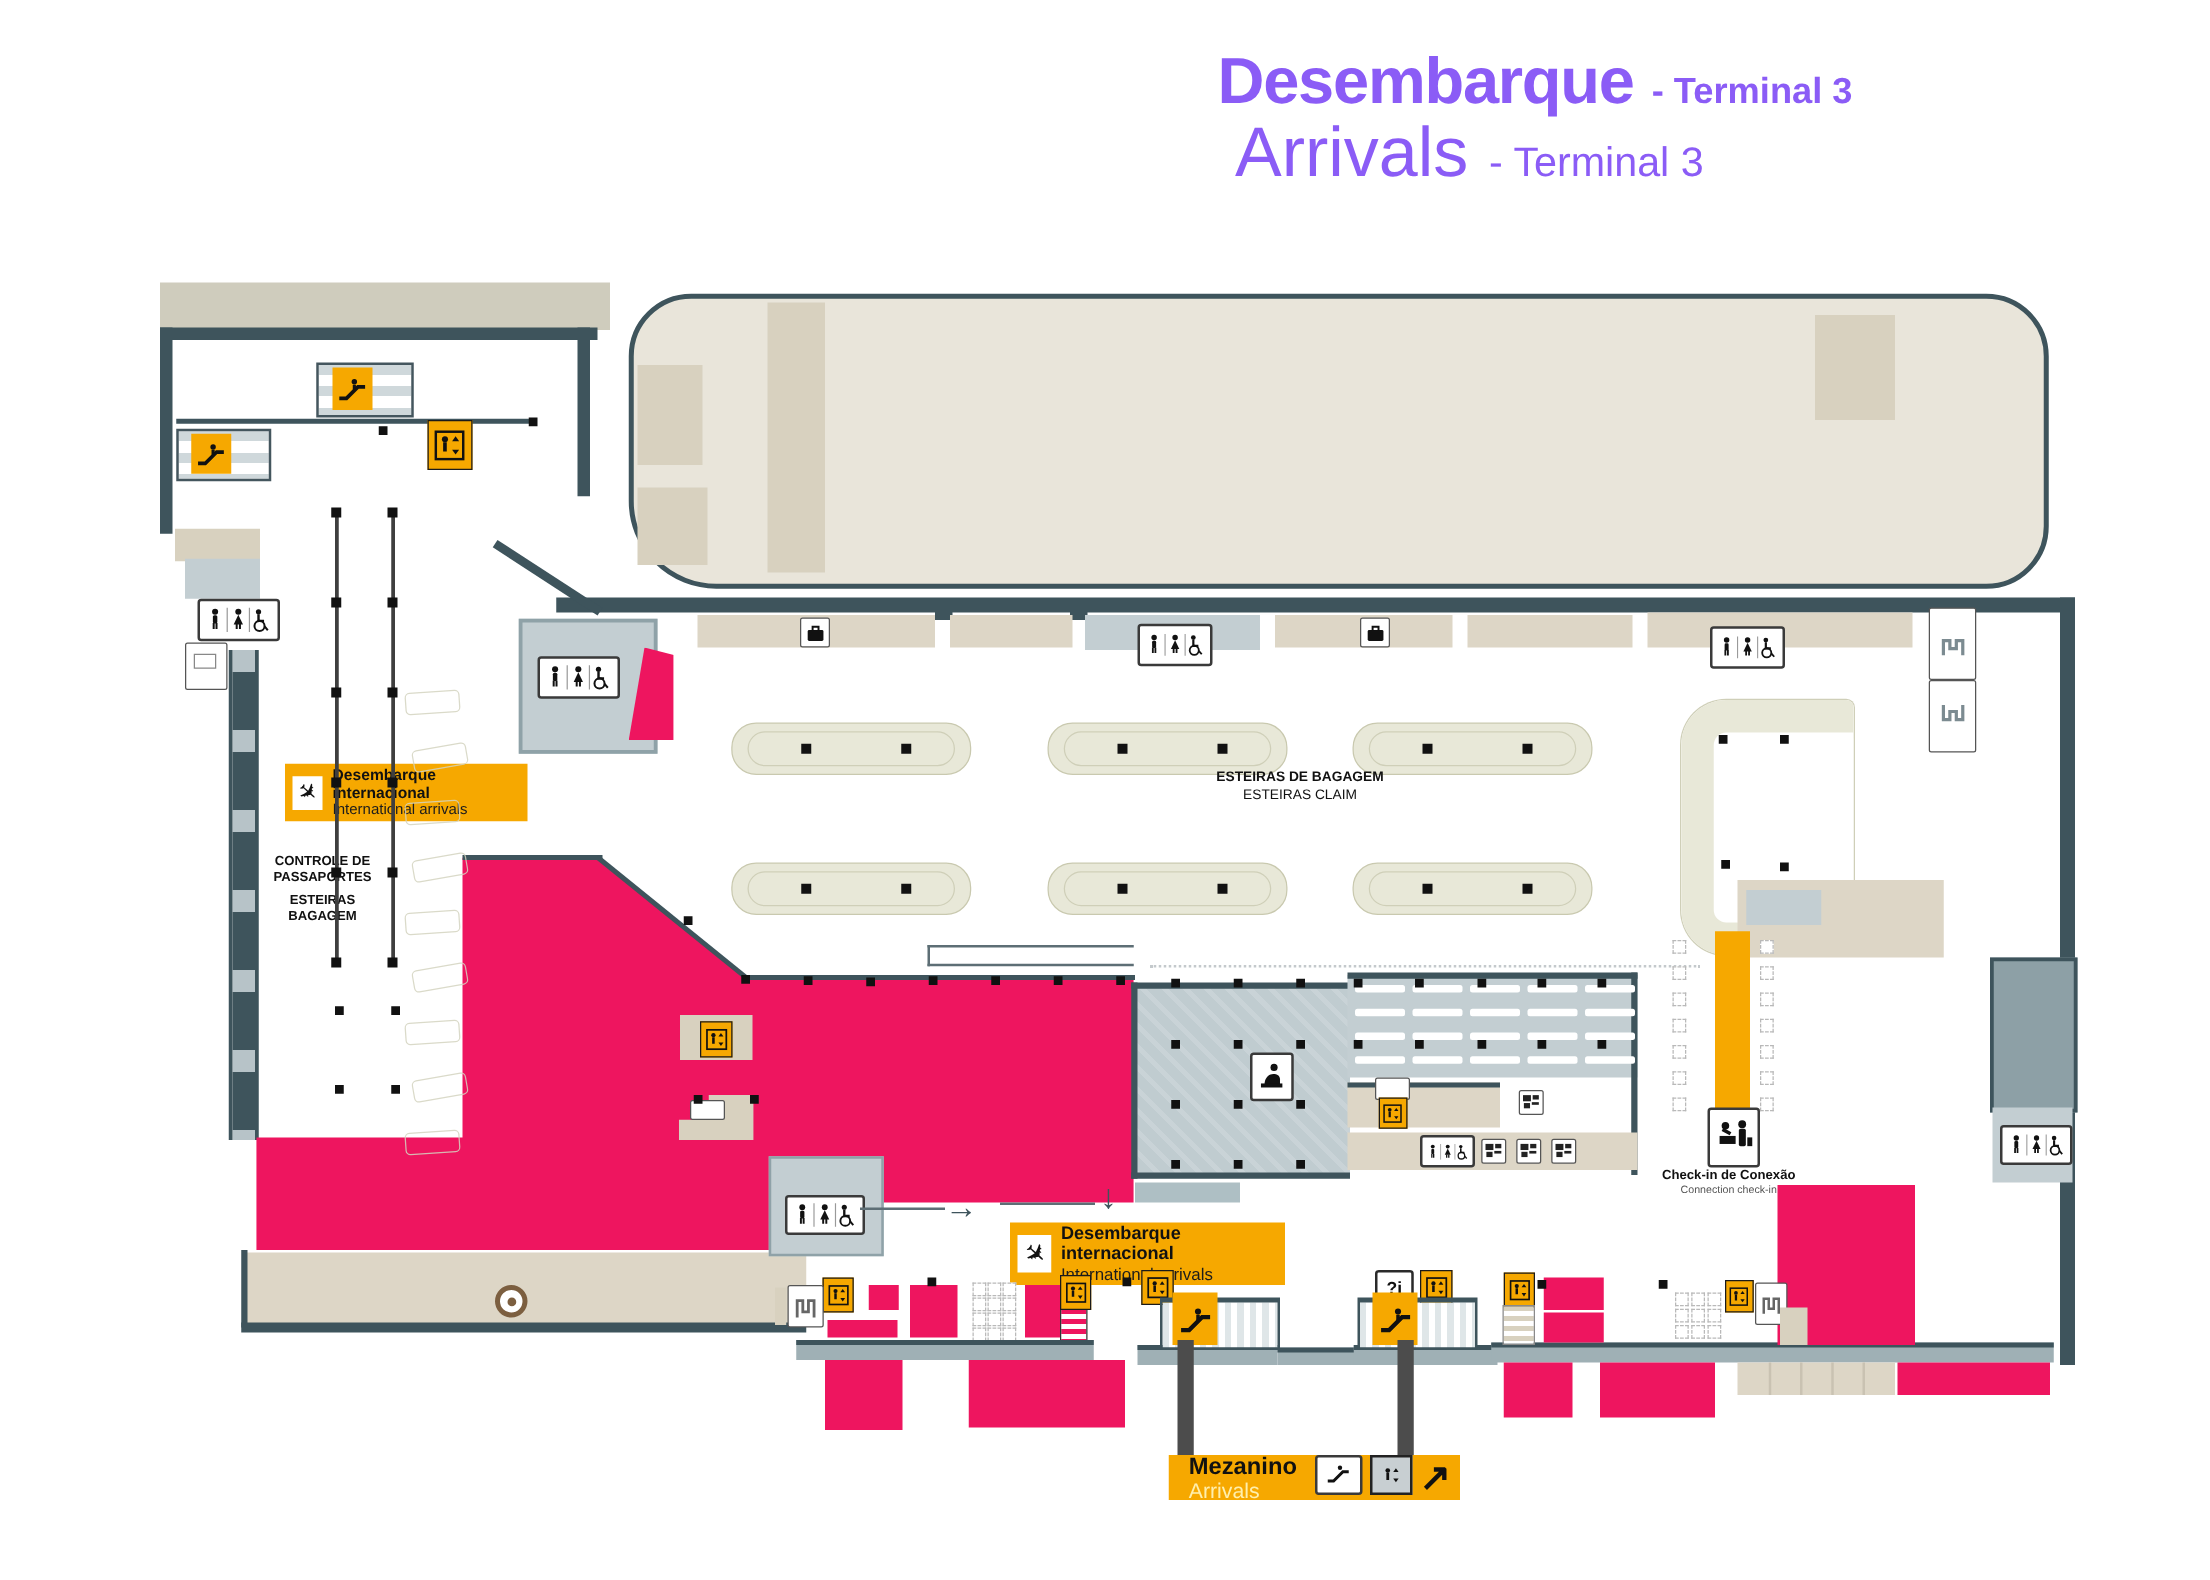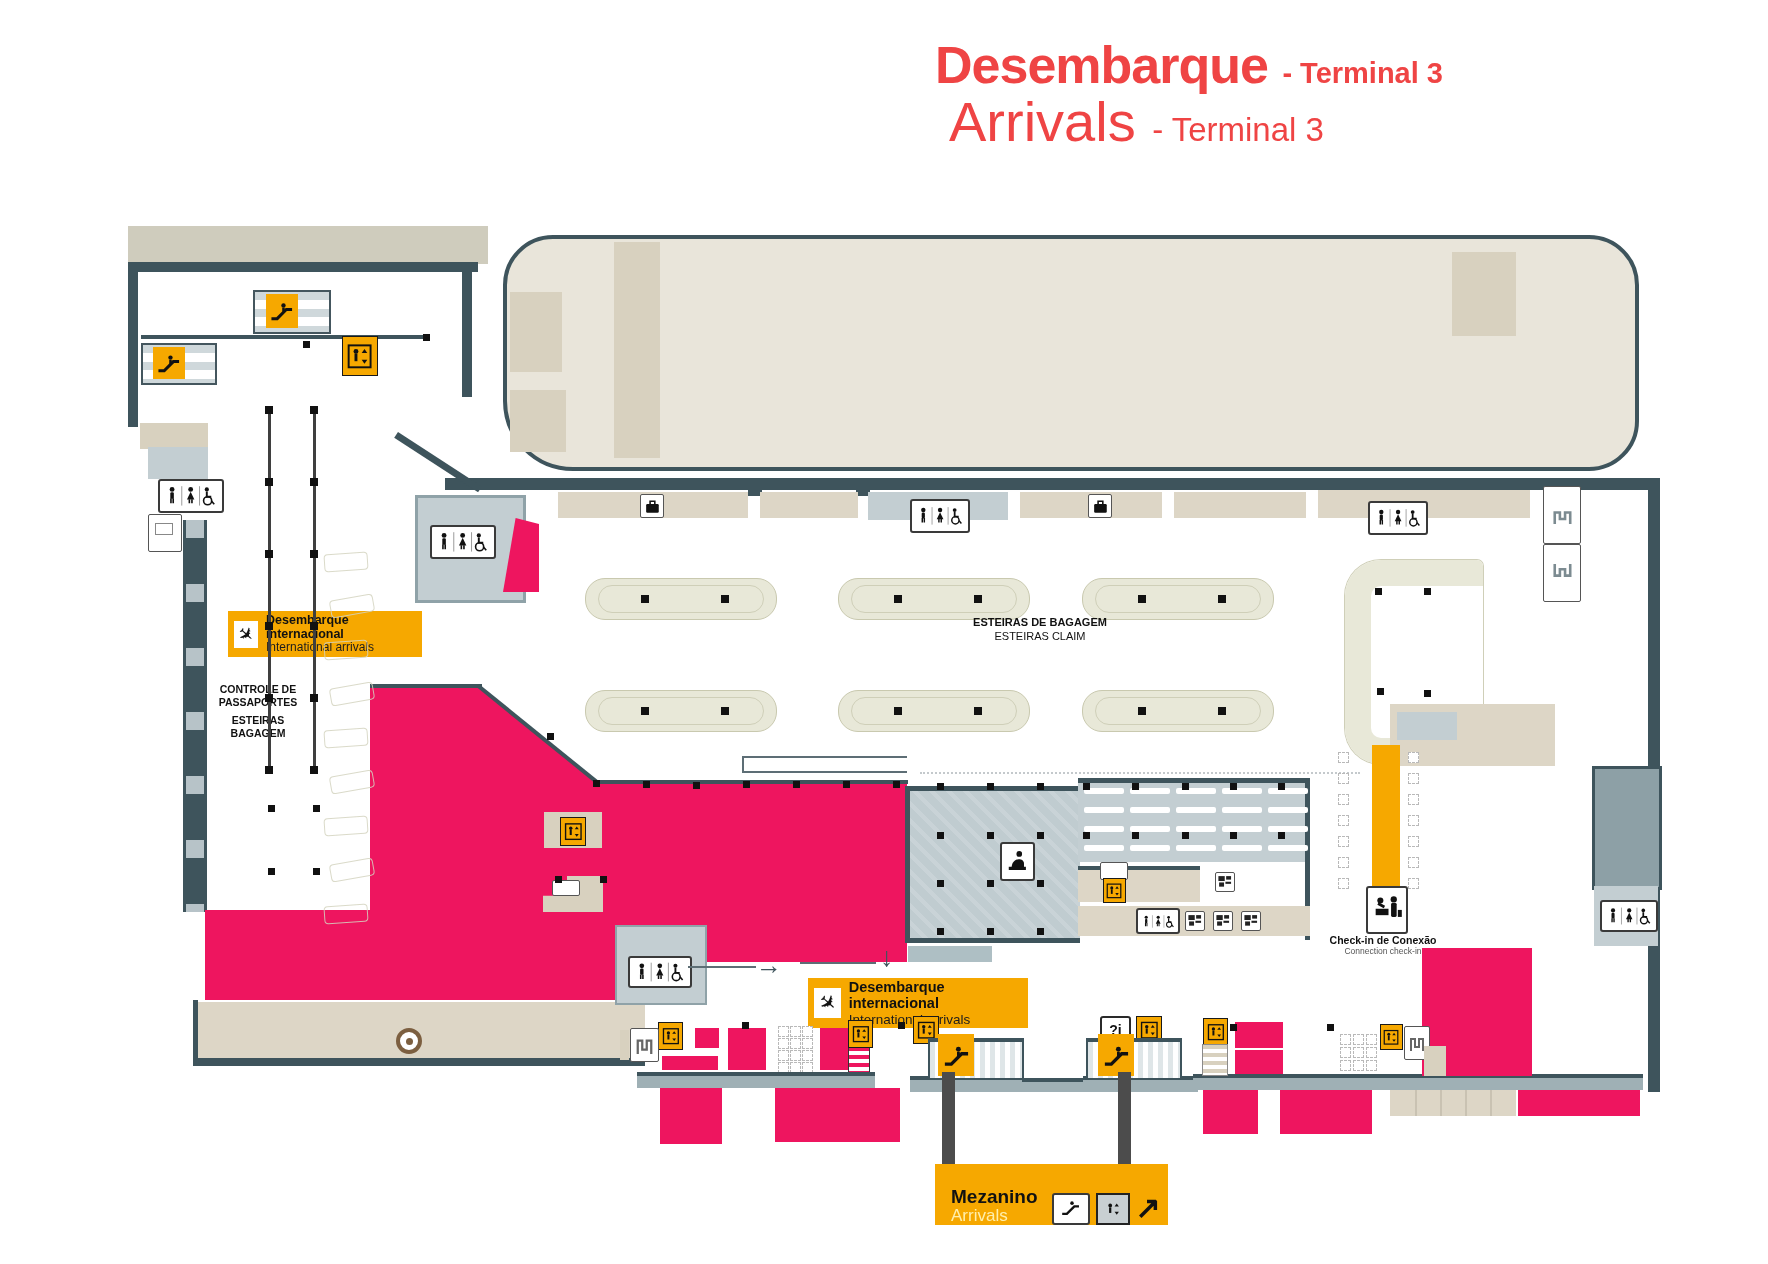--- a/index.html
+++ b/index.html
@@ -7,21 +7,21 @@
        font-family:"Liberation Sans",sans-serif;overflow:hidden;color:#111}
   .abs{position:absolute}
   .wall{background:#3e545c}
   .beige{background:#ddd6c6}
   .beige2{background:#d8d1bf}
   .bgray{background:#c3ced2}
   .pinkbg{background:#ee155f}
   .grayband{background:#cfccbd}
 
   
-  .title{position:absolute;left:935px;top:38px;color:#ef4444;white-space:nowrap;line-height:1.05}
+  .title{position:absolute;left:974px;top:38px;color:#8b5cf6;white-space:nowrap;line-height:1.05}
   .t1a{font-size:52px;font-weight:700;letter-spacing:-1px}
   .t1b{font-size:29px;font-weight:700;margin-left:10px}
   .t2a{font-size:56px;font-weight:400;letter-spacing:0}
   .t2b{font-size:33px;font-weight:400;margin-left:12px}
 
   
   .apron{background:#e9e5da;border:4px solid #3e545c;border-radius:50px;border-bottom-left-radius:70px}
 
   
   .belt{position:absolute;width:190px;height:40px;background:#e8e8d8;border:1px solid #c9c9af;border-radius:20px}
@@ -65,21 +65,21 @@
   .qline{position:absolute;width:3px;background:#3f3f3f}
   .qnode{position:absolute;width:8px;height:8px;background:#111}
   .dash{position:absolute;width:9px;height:9px;border:1.5px dashed #b9b9b9;background:#fff}
   .tbar{position:absolute;width:40px;height:6px;background:#fff;border-radius:2px}
   .seg{position:absolute;top:0;bottom:0;width:2px;background:#c9c2b2}
 
   .arrow{position:absolute;color:#3e545c;font-weight:700}
   .line{position:absolute;background:#5d6e75}
   .dotline{position:absolute;border-top:2px dotted #c4c9cc}
 
-  .mez{position:absolute;left:935px;top:1164px;width:233px;height:61px;background:#f6a800;display:flex;align-items:flex-end}
+  .mez{position:absolute;left:935px;top:1164px;width:233px;height:36px;background:#f6a800;display:flex;align-items:flex-start}
   .mez .txt{margin-left:16px;line-height:1.05}
   .mez .pt{font-size:19px;font-weight:700;color:#111}
   .mez .en{font-size:17px;font-weight:500;color:#ffefad}
   .mezic{display:flex;align-items:center;justify-content:center;margin-left:6px}
 </style>
 </head>
 <body>
 
 <div class="map">
 

